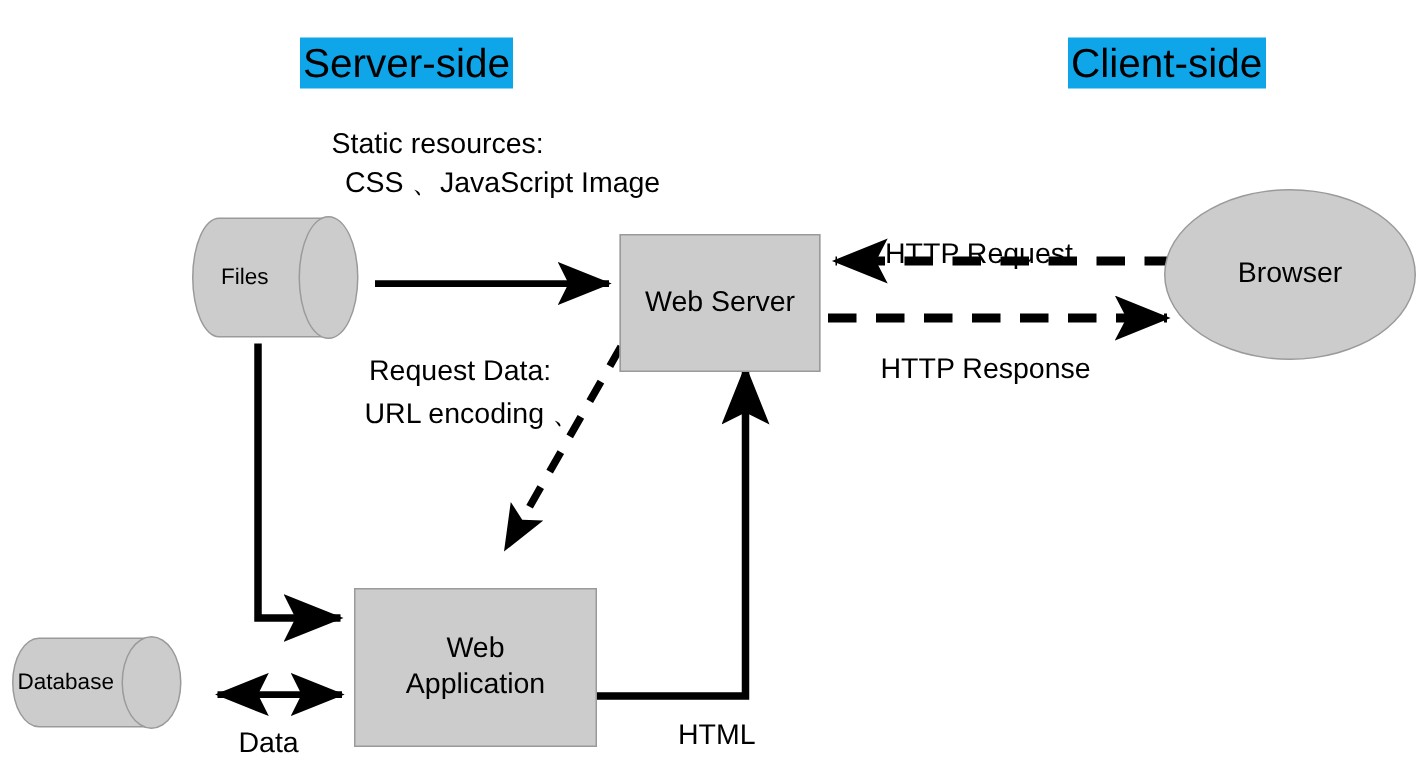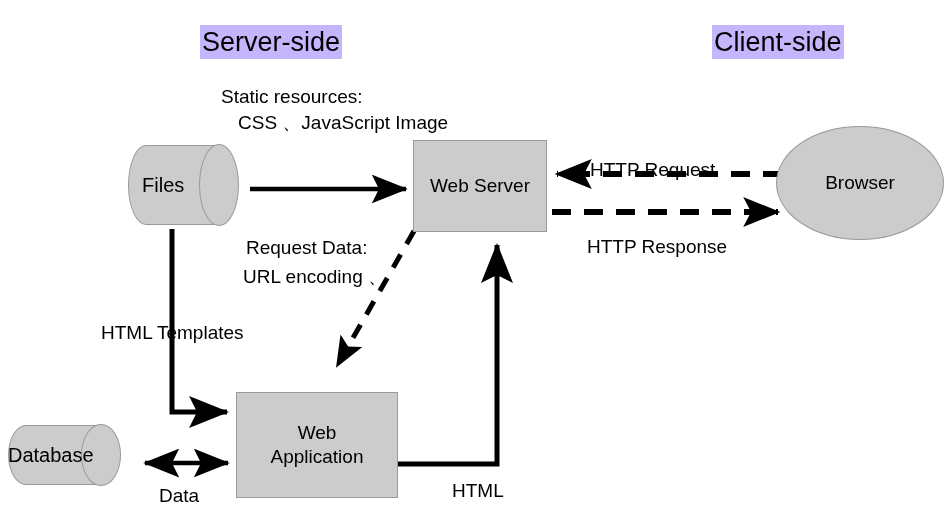--- a/index.html
+++ b/index.html
@@ -18,21 +18,21 @@
     height: 520px;
     background: #ffffff;
     overflow: hidden;
   }
   .abs { position: absolute; }
 
   
   .section-title {
     font-size: 27px;
     line-height: 32px;
-    background: #c4b5fd;
+    background: #0ea5e9;
     color: #000000;
     white-space: nowrap;
     padding: 1px 2px;
   }
 
   
   .label {
     font-size: 19px;
     line-height: 25px;
     color: #000000;
@@ -88,21 +88,21 @@
     background: #cccccc;
     box-sizing: border-box;
   }
   .cylinder .cyl-text {
     position: absolute;
     left: 0;
     top: 50%;
     transform: translateY(-50%);
     width: 64%;
     text-align: center;
-    font-size: 20px;
+    font-size: 15px;
     line-height: 24px;
     color: #000000;
     z-index: 2;
   }
 
   
   #connectors {
     position: absolute;
     left: 0;
     top: 0;
@@ -161,51 +161,50 @@
       <line x1="552" y1="212" x2="778" y2="212" stroke="#000000" stroke-width="6" stroke-dasharray="19,13" marker-end="url(#arrowDashed)"></line>
     </g>
   </svg>
 
   <div class="abs cylinder" style="left:128px; top:145px; width:110px; height:80px;">
     <div class="cyl-body"></div>
     <div class="cyl-cap"></div>
     <div class="cyl-text">Files</div>
   </div>
 
-  <div class="abs node-box" style="left:413px; top:140px; width:134px; height:92px;">
+  <div class="abs node-box" style="left:413px; top:156px; width:134px; height:92px;">
     <span>Web Server</span>
   </div>
 
   <div class="abs node-ellipse" style="left:776px; top:126px; width:168px; height:114px;">
     <span>Browser</span>
   </div>
 
   <div class="abs cylinder" style="left:8px; top:425px; width:112px; height:60px;">
     <div class="cyl-body"></div>
     <div class="cyl-cap"></div>
     <div class="cyl-text">Database</div>
   </div>
 
   <div class="abs node-box" style="left:236px; top:392px; width:162px; height:106px; white-space:pre-line;">
     <span>Web
 Application</span>
   </div>
 
   <div class="abs label" style="left:221px; top:84px;">Static resources:</div>
 
-  <div class="abs label" style="left:238px; top:110px;text-align:right;">CSS 、JavaScript Image</div>
+  <div class="abs label" style="left:230px; top:110px;text-align:right;">CSS 、JavaScript Image</div>
 
   <div class="abs label" style="left:590px; top:125px;margin-top:32px;">HTTP Request</div>
 
   <div class="abs label" style="left:587px; top:234px;">HTTP Response</div>
 
   <div class="abs label" style="left:246px; top:235px;">Request Data:</div>
 
   <div class="abs label" style="left:243px; top:264px;">URL encoding 、</div>
 
 
-  <div class="abs label" style="left:101px; top:320px;">HTML Templates</div>
 
   <div class="abs label" style="left:159px; top:483px;">Data</div>
 
   <div class="abs label" style="left:432px; top:478px;margin-left:20px;">HTML</div>
 
 </div>
 
 </body></html>

